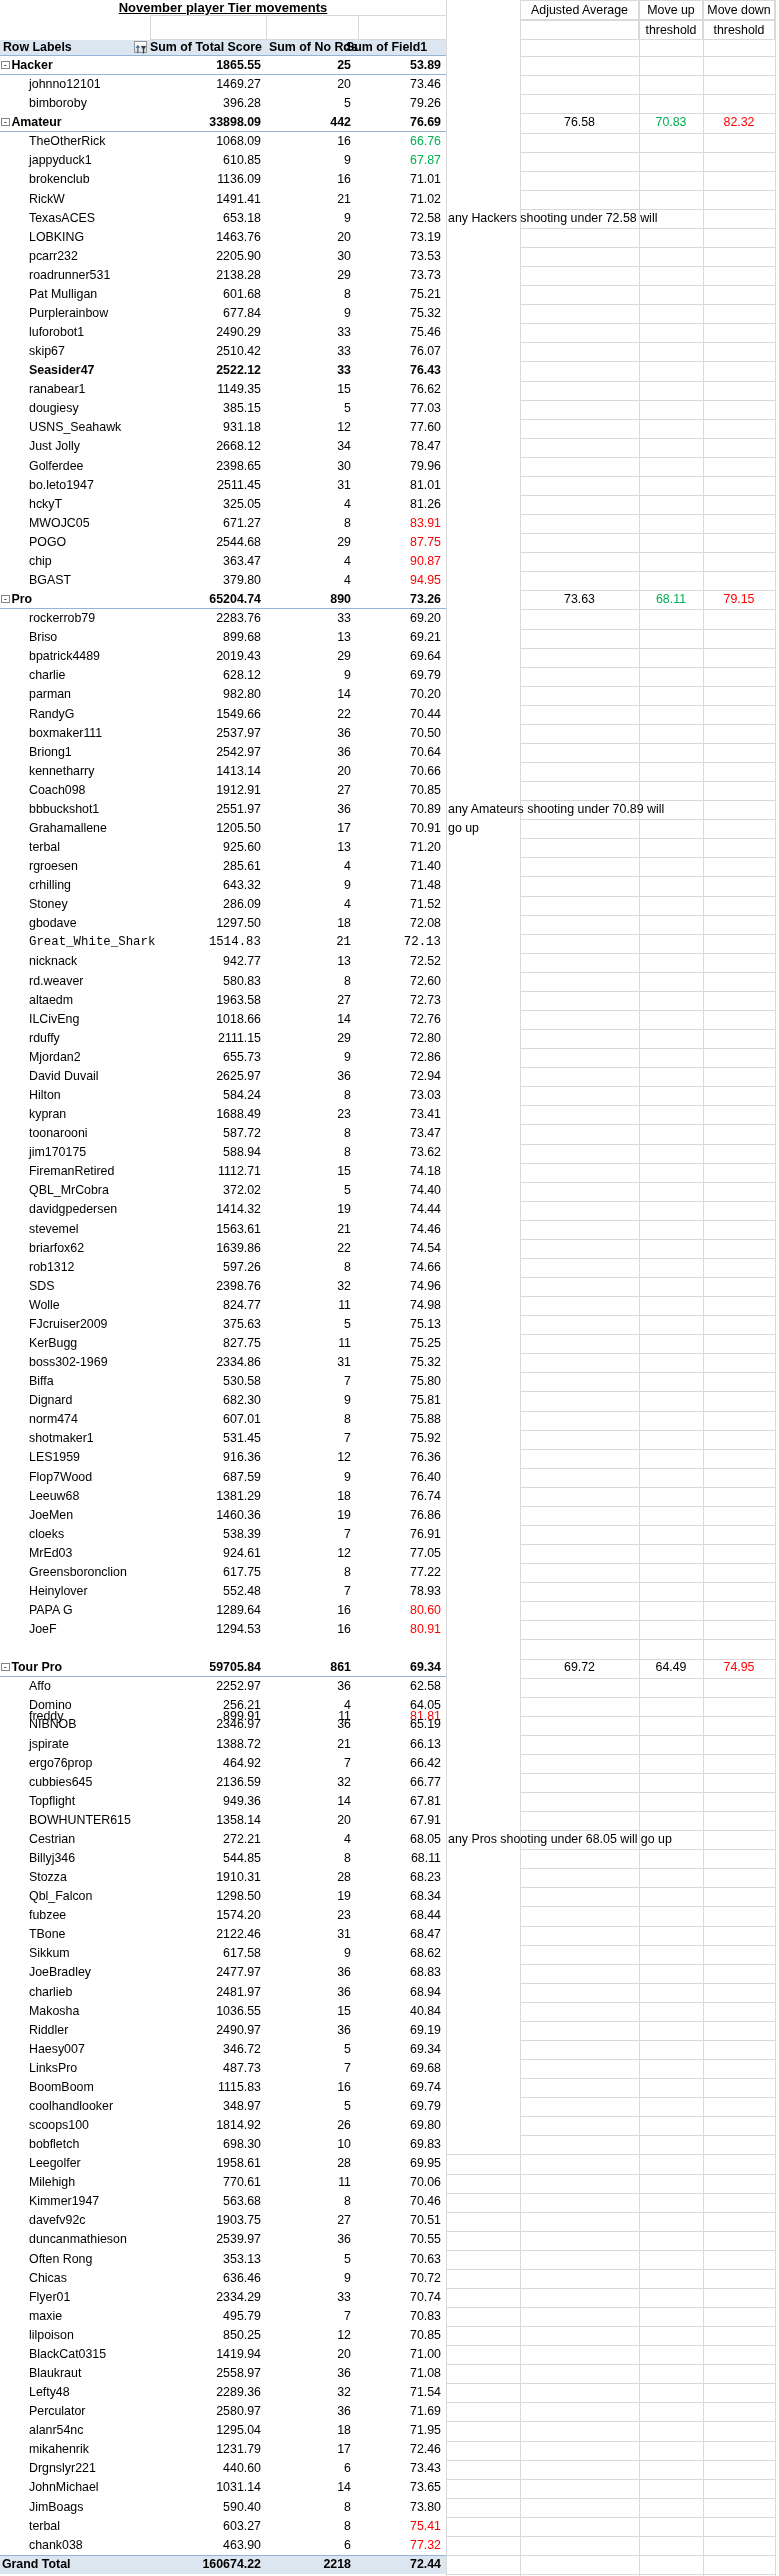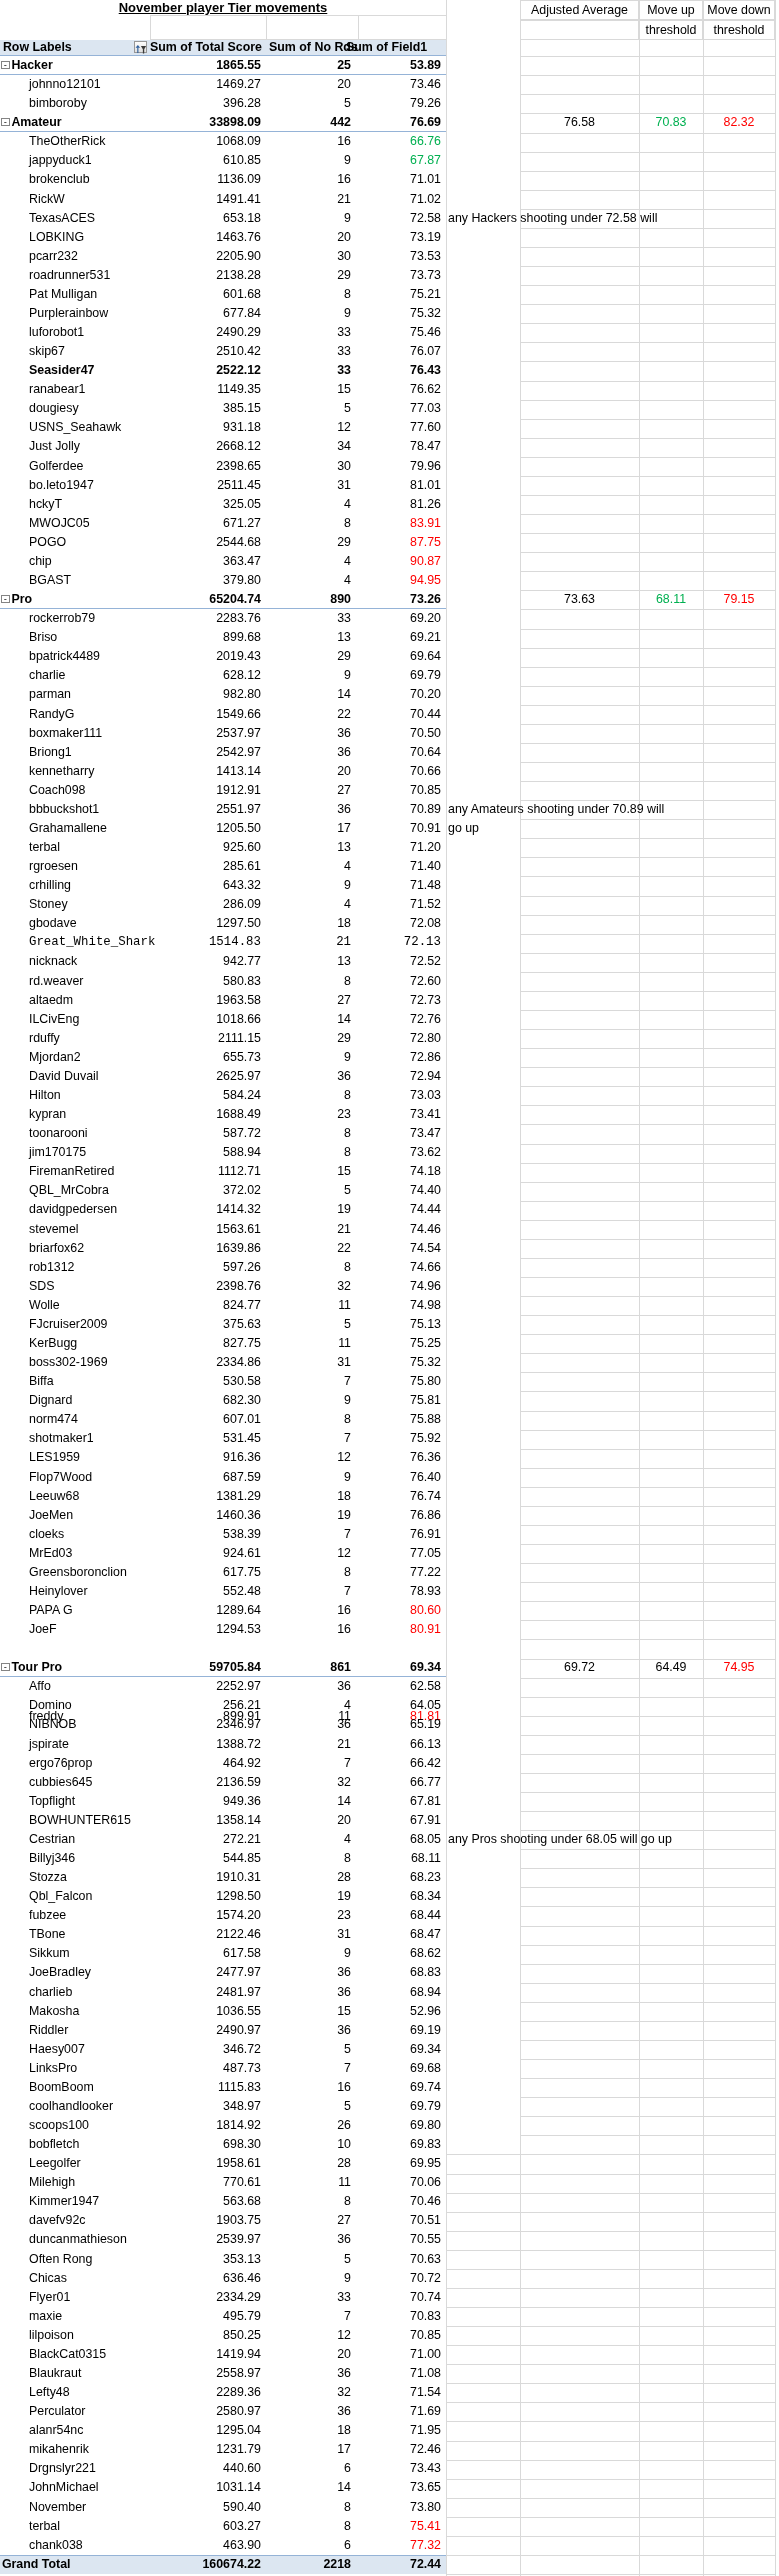--- a/index.html
+++ b/index.html
@@ -840,21 +840,21 @@
       <div class="row player" style="top: 1927px;">
         <div class="cell label">charlieb</div>
         <div class="cell num score">2481.97</div>
         <div class="cell num rds">36</div>
         <div class="cell num f1">68.94</div>
       </div>
       <div class="row player" style="top: 1946px;">
         <div class="cell label">Makosha</div>
         <div class="cell num score">1036.55</div>
         <div class="cell num rds">15</div>
-        <div class="cell num f1">52.96</div>
+        <div class="cell num f1">40.84</div>
       </div>
       <div class="row player" style="top: 1965px;">
         <div class="cell label">Riddler</div>
         <div class="cell num score">2490.97</div>
         <div class="cell num rds">36</div>
         <div class="cell num f1">69.19</div>
       </div>
       <div class="row player" style="top: 1984px;">
         <div class="cell label">Haesy007</div>
         <div class="cell num score">346.72</div>
@@ -993,21 +993,21 @@
         <div class="cell num rds">6</div>
         <div class="cell num f1">73.43</div>
       </div>
       <div class="row player" style="top: 2422px;">
         <div class="cell label">JohnMichael</div>
         <div class="cell num score">1031.14</div>
         <div class="cell num rds">14</div>
         <div class="cell num f1">73.65</div>
       </div>
       <div class="row player" style="top: 2442px;">
-        <div class="cell label">November</div>
+        <div class="cell label">JimBoags</div>
         <div class="cell num score">590.40</div>
         <div class="cell num rds">8</div>
         <div class="cell num f1">73.80</div>
       </div>
       <div class="row player" style="top: 2461px;">
         <div class="cell label">terbal</div>
         <div class="cell num score">603.27</div>
         <div class="cell num rds">8</div>
         <div class="cell num f1 red">75.41</div>
       </div>

